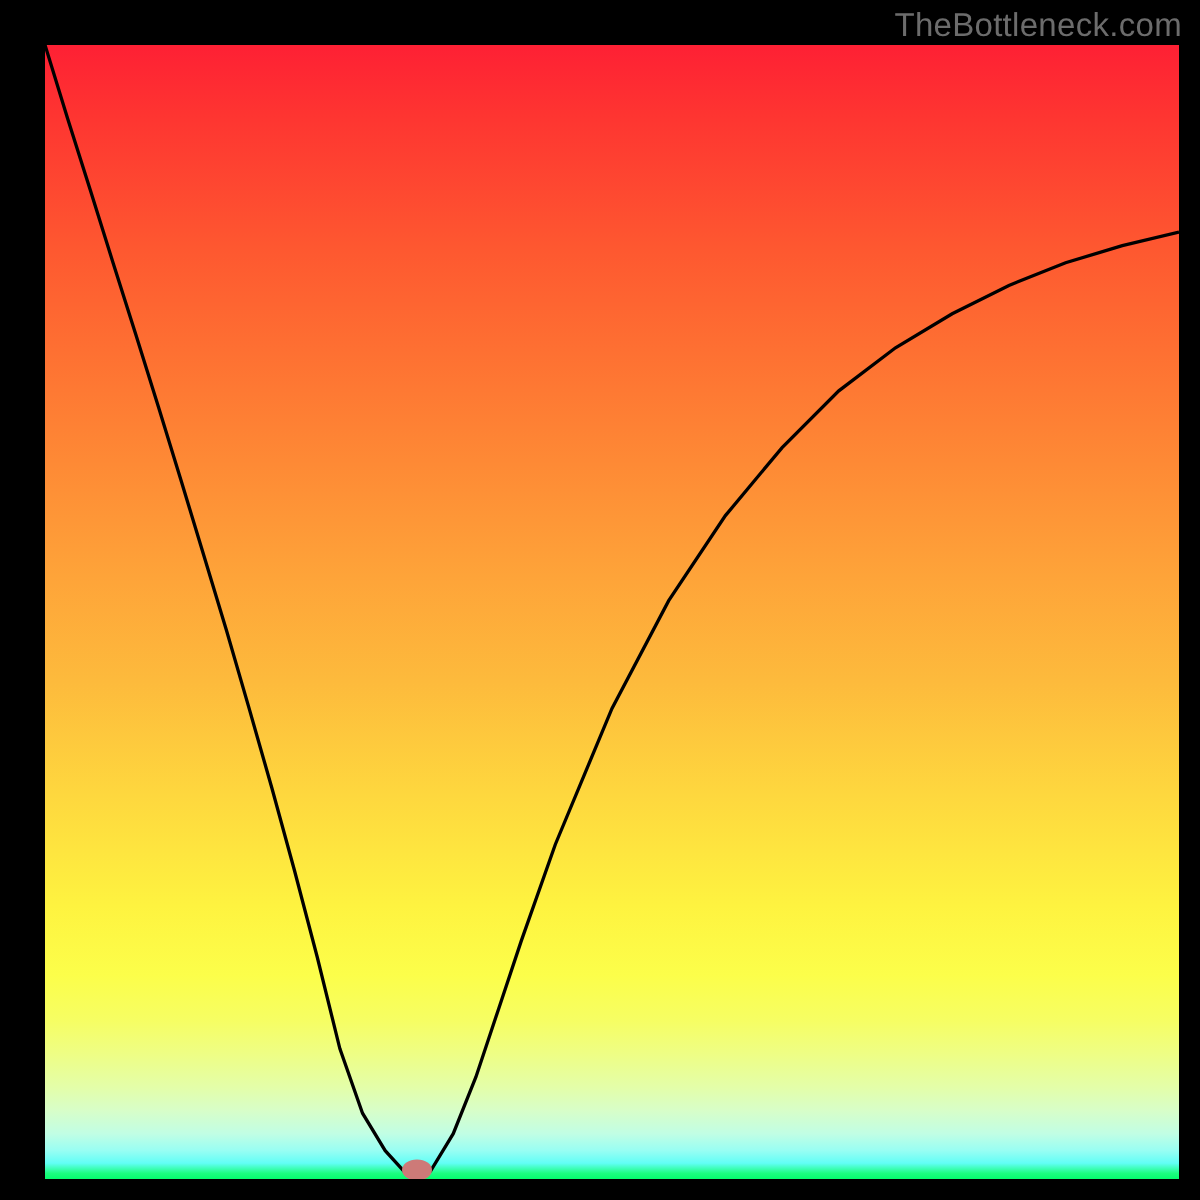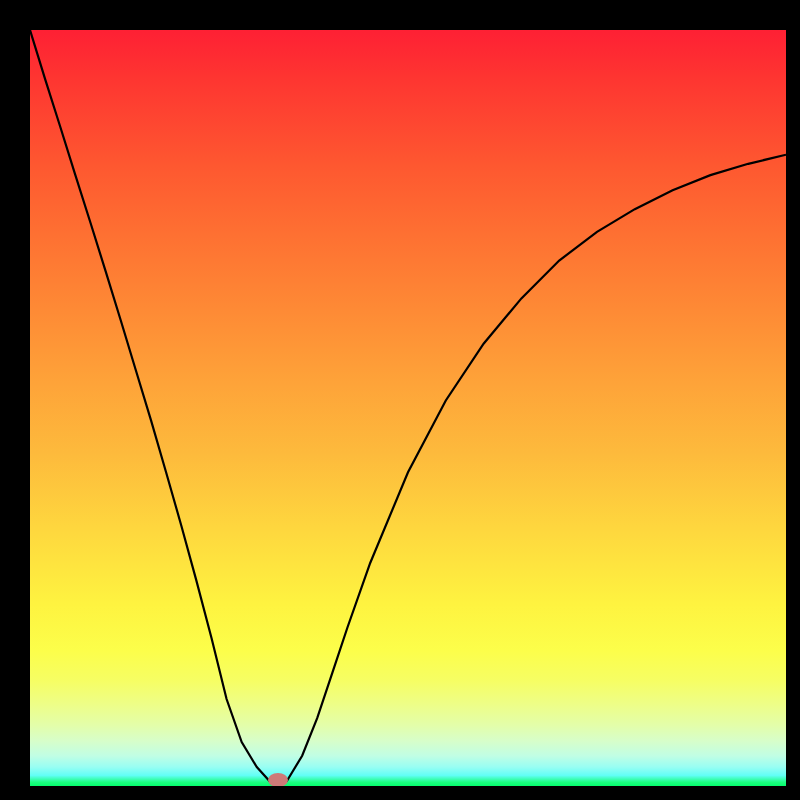--- a/index.html
+++ b/index.html
@@ -82,13 +82,14 @@
 <body>
 
 <div class="frame">
   <div class="plot" id="plot">
     <div class="gradient"></div>
     <svg class="curve" id="curve-svg" viewBox="0 0 756 756" preserveAspectRatio="none">
       <path id="curve-path" d="M0.00 0.00 L15.12 49.14 L30.24 96.77 L45.36 145.15 L60.48 192.78 L75.60 241.16 L90.72 290.30 L105.84 340.20 L120.96 390.10 L136.08 442.26 L151.20 495.18 L166.32 550.37 L181.44 607.82 L196.56 669.06 L211.68 712.15 L226.80 737.10 L241.92 753.73 L247.97 756.00 L257.04 750.71 L272.16 725.76 L287.28 687.96 L302.40 642.60 L317.52 597.24 L340.20 532.98 L378.00 442.26 L415.80 370.44 L453.60 313.74 L491.40 268.38 L529.20 230.58 L567.00 201.85 L604.80 179.17 L642.60 160.27 L680.40 145.15 L718.20 133.81 L756.00 124.74" fill="none" stroke="#000" stroke-width="2.2"></path>
     </svg>
     <div class="marker" id="marker" style="left: 237.968px; top: 742.952px; width: 20px; height: 14px; background: rgb(205, 122, 120);"></div>
   </div>
+  <div class="watermark">TheBottleneck.com</div>
 </div>
 
 </body></html>

